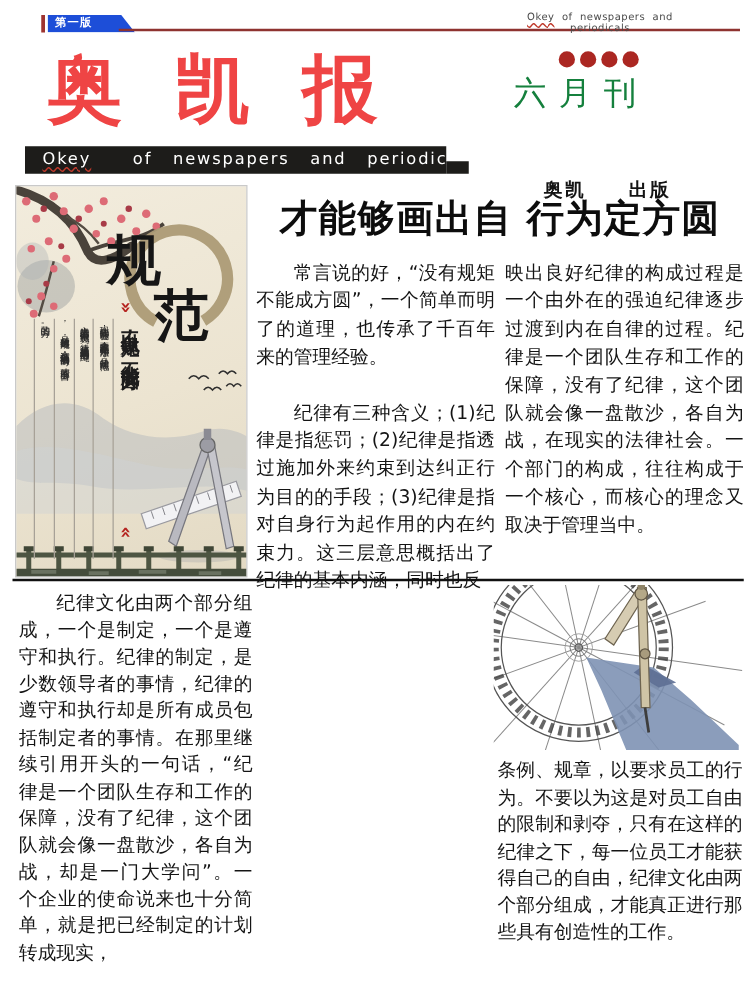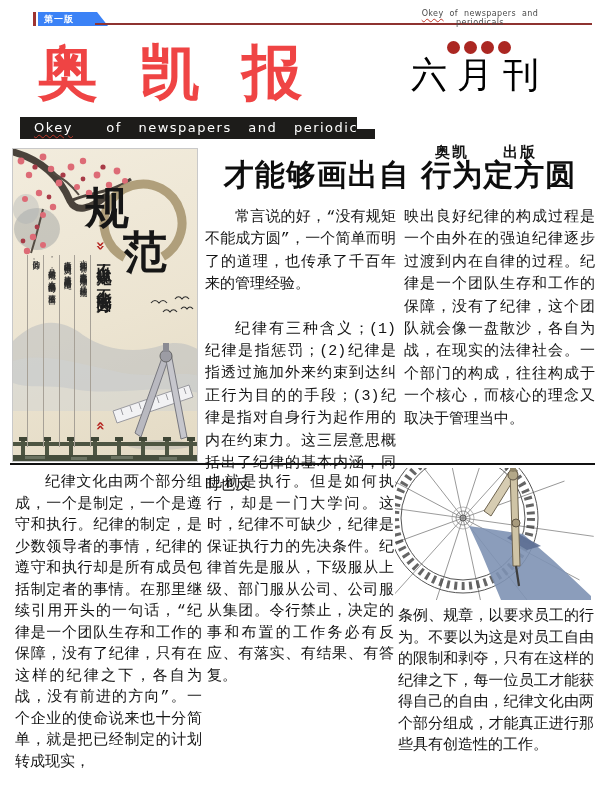--- a/index.html
+++ b/index.html
@@ -4,40 +4,40 @@
 <style>
   html,body{margin:0;padding:0;}
   body{
     width:600px;height:798px;position:relative;background:#ffffff;
     font-family:"DejaVu Sans","Liberation Sans",sans-serif;color:#1a1a1a;
     overflow:hidden;
   }
   
   .edition-bar{position:absolute;left:33px;top:12px;width:3px;height:14px;background:#9e3431;}
   .edition-tag{
-    position:absolute;left:38px;top:12px;height:14px;min-width:52px;background:#3b82f6;
+    position:absolute;left:38px;top:12px;height:14px;min-width:52px;background:#1d4ed8;
     color:#fff;font-size:9px;font-weight:bold;line-height:14px;padding:0 12px 0 6px;
     clip-path:polygon(0 0,calc(100% - 11px) 0,100% 100%,0 100%);letter-spacing:1px;
   }
   .head-rule{position:absolute;left:95px;top:23px;width:497px;height:2px;background:#8e3330;}
   .top-tagline{
     position:absolute;left:400px;top:9px;width:160px;text-align:center;
     font-size:8px;color:#4a4a4a;letter-spacing:.4px;word-spacing:3px;
   }
   .wavy{text-decoration:underline;text-decoration-style:wavy;text-decoration-color:#c0392b;text-decoration-thickness:1px;text-underline-offset:2px;}
   .masthead{
     position:absolute;left:38px;top:26px;width:360px;height:92px;
     font-family:"DejaVu Serif","Liberation Serif",serif;font-weight:bold;
     font-size:60px;line-height:92px;color:#ef4444;letter-spacing:42px;white-space:nowrap;
   }
   .issue-dots{position:absolute;left:447px;top:41px;display:flex;gap:4px;}
   .issue-dots i{width:13px;height:13px;border-radius:50%;background:#ab2722;display:block;}
   .issue-label{
     position:absolute;left:411px;top:52px;font-family:"DejaVu Serif","Liberation Serif",serif;
-    font-size:36px;line-height:46px;color:#000000;letter-spacing:10px;white-space:nowrap;text-align:center;
+    font-size:26px;line-height:46px;color:#15803d;letter-spacing:10px;white-space:nowrap;text-align:center;
   }
   .publisher{position:absolute;left:435px;top:103px;font-size:15px;font-weight:bold;color:#141414;letter-spacing:2px;margin-top:40px;}
   .publisher .gap{display:inline-block;width:34px;}
   .banner{
     position:absolute;left:20px;top:117px;width:337px;height:22px;background:#1d1c1a;
     color:#fff;font-size:13px;line-height:22px;padding-left:14px;box-sizing:border-box;
     letter-spacing:1.5px;word-spacing:11px;white-space:nowrap;
   }
   .banner-step{position:absolute;left:357px;top:129px;width:18px;height:10px;background:#1d1c1a;}
   
@@ -69,21 +69,21 @@
   .fine-col:last-child{border-left:1px solid #a7a197;}
   
   .article-title{
     position:absolute;left:205px;top:155px;width:390px;text-align:center;
     font-family:"DejaVu Serif","Liberation Serif",serif;font-weight:900;
     font-size:30px;letter-spacing:1px;color:#0d0d0d;white-space:nowrap;
   }
   .tcol{position:absolute;top:207px;width:191px;font-size:15px;line-height:22.4px;text-align:justify;color:#141414;}
   .tcol.c1{left:205px;}
   .tcol.c2{left:404px;}
-  .tcol p,.bcol p{margin:0 0 22px 0;font-family:Liberation Mono, monospace;}
+  .tcol p,.bcol p{margin:0 0 22px 0;}
   .indent{text-indent:2em;}
   .divider{position:absolute;left:10px;top:463px;width:585px;height:2px;background:#111;}
   
   .bcol{position:absolute;top:472px;font-size:15px;line-height:21.5px;text-align:justify;color:#141414;}
   .bcol.c1{left:15px;width:187px;}
   .bcol.c2{left:207px;width:187px;}
   .bcol.c3{left:398px;width:196px;top:606px;}
   .photo{position:absolute;left:395px;top:468px;width:200px;height:132px;background:#fff;}
 </style>
 </head>
@@ -232,24 +232,23 @@
   <p class="indent">常言说的好，“没有规矩不能成方圆”，一个简单而明了的道理，也传承了千百年来的管理经验。</p>
   <p class="indent">纪律有三种含义；(1)纪律是指惩罚；(2)纪律是指透过施加外来约束到达纠正行为目的的手段；(3)纪律是指对自身行为起作用的内在约束力。这三层意思概括出了纪律的基本内涵，同时也反</p>
 </div>
 <div class="tcol c2">
   <p>映出良好纪律的构成过程是一个由外在的强迫纪律逐步过渡到内在自律的过程。纪律是一个团队生存和工作的保障，没有了纪律，这个团队就会像一盘散沙，各自为战，在现实的法律社会。一个部门的构成，往往构成于一个核心，而核心的理念又取决于管理当中。</p>
 </div>
 
 <div class="divider"></div>
 
 <div class="bcol c1">
-  <p class="indent">纪律文化由两个部分组成，一个是制定，一个是遵守和执行。纪律的制定，是少数领导者的事情，纪律的遵守和执行却是所有成员包括制定者的事情。在那里继续引用开头的一句话，“纪律是一个团队生存和工作的保障，没有了纪律，只有在这样的纪律之下，各自为战，没有前进的方向”。一个企业的使命说来也十分简单，就是把已经制定的计划转成现实，</p>
+  <p class="indent">纪律文化由两个部分组成，一个是制定，一个是遵守和执行。纪律的制定，是少数领导者的事情，纪律的遵守和执行却是所有成员包括制定者的事情。在那里继续引用开头的一句话，“纪律是一个团队生存和工作的保障，没有了纪律，这个团队就会像一盘散沙，各自为战，却是一门大学问”。一个企业的使命说来也十分简单，就是把已经制定的计划转成现实，</p>
 </div>
 <div class="bcol c2">
-  <p>也就是执行。但是如何执行，却是一门大学问。这时，纪律不可缺少，纪律是保证执行力的先决条件。纪律首先是服从，下级服从上级、部门服从公司、公司服从集团。令行禁止，决定的事和布置的工作务必有反应、有落实、有结果、有答复。</p>
 </div>
 
 <div class="photo">
   <svg width="200" height="132" viewBox="0 0 200 132">
 
     <g stroke="#8a8a8a" stroke-width="0.8">
       <line x1="-40" y1="50" x2="200" y2="50" transform="rotate(8 68 50)"></line>
       <line x1="-40" y1="50" x2="200" y2="50" transform="rotate(28 68 50)"></line>
       <line x1="-40" y1="50" x2="200" y2="50" transform="rotate(52 68 50)"></line>
       <line x1="-40" y1="50" x2="200" y2="50" transform="rotate(78 68 50)"></line>

